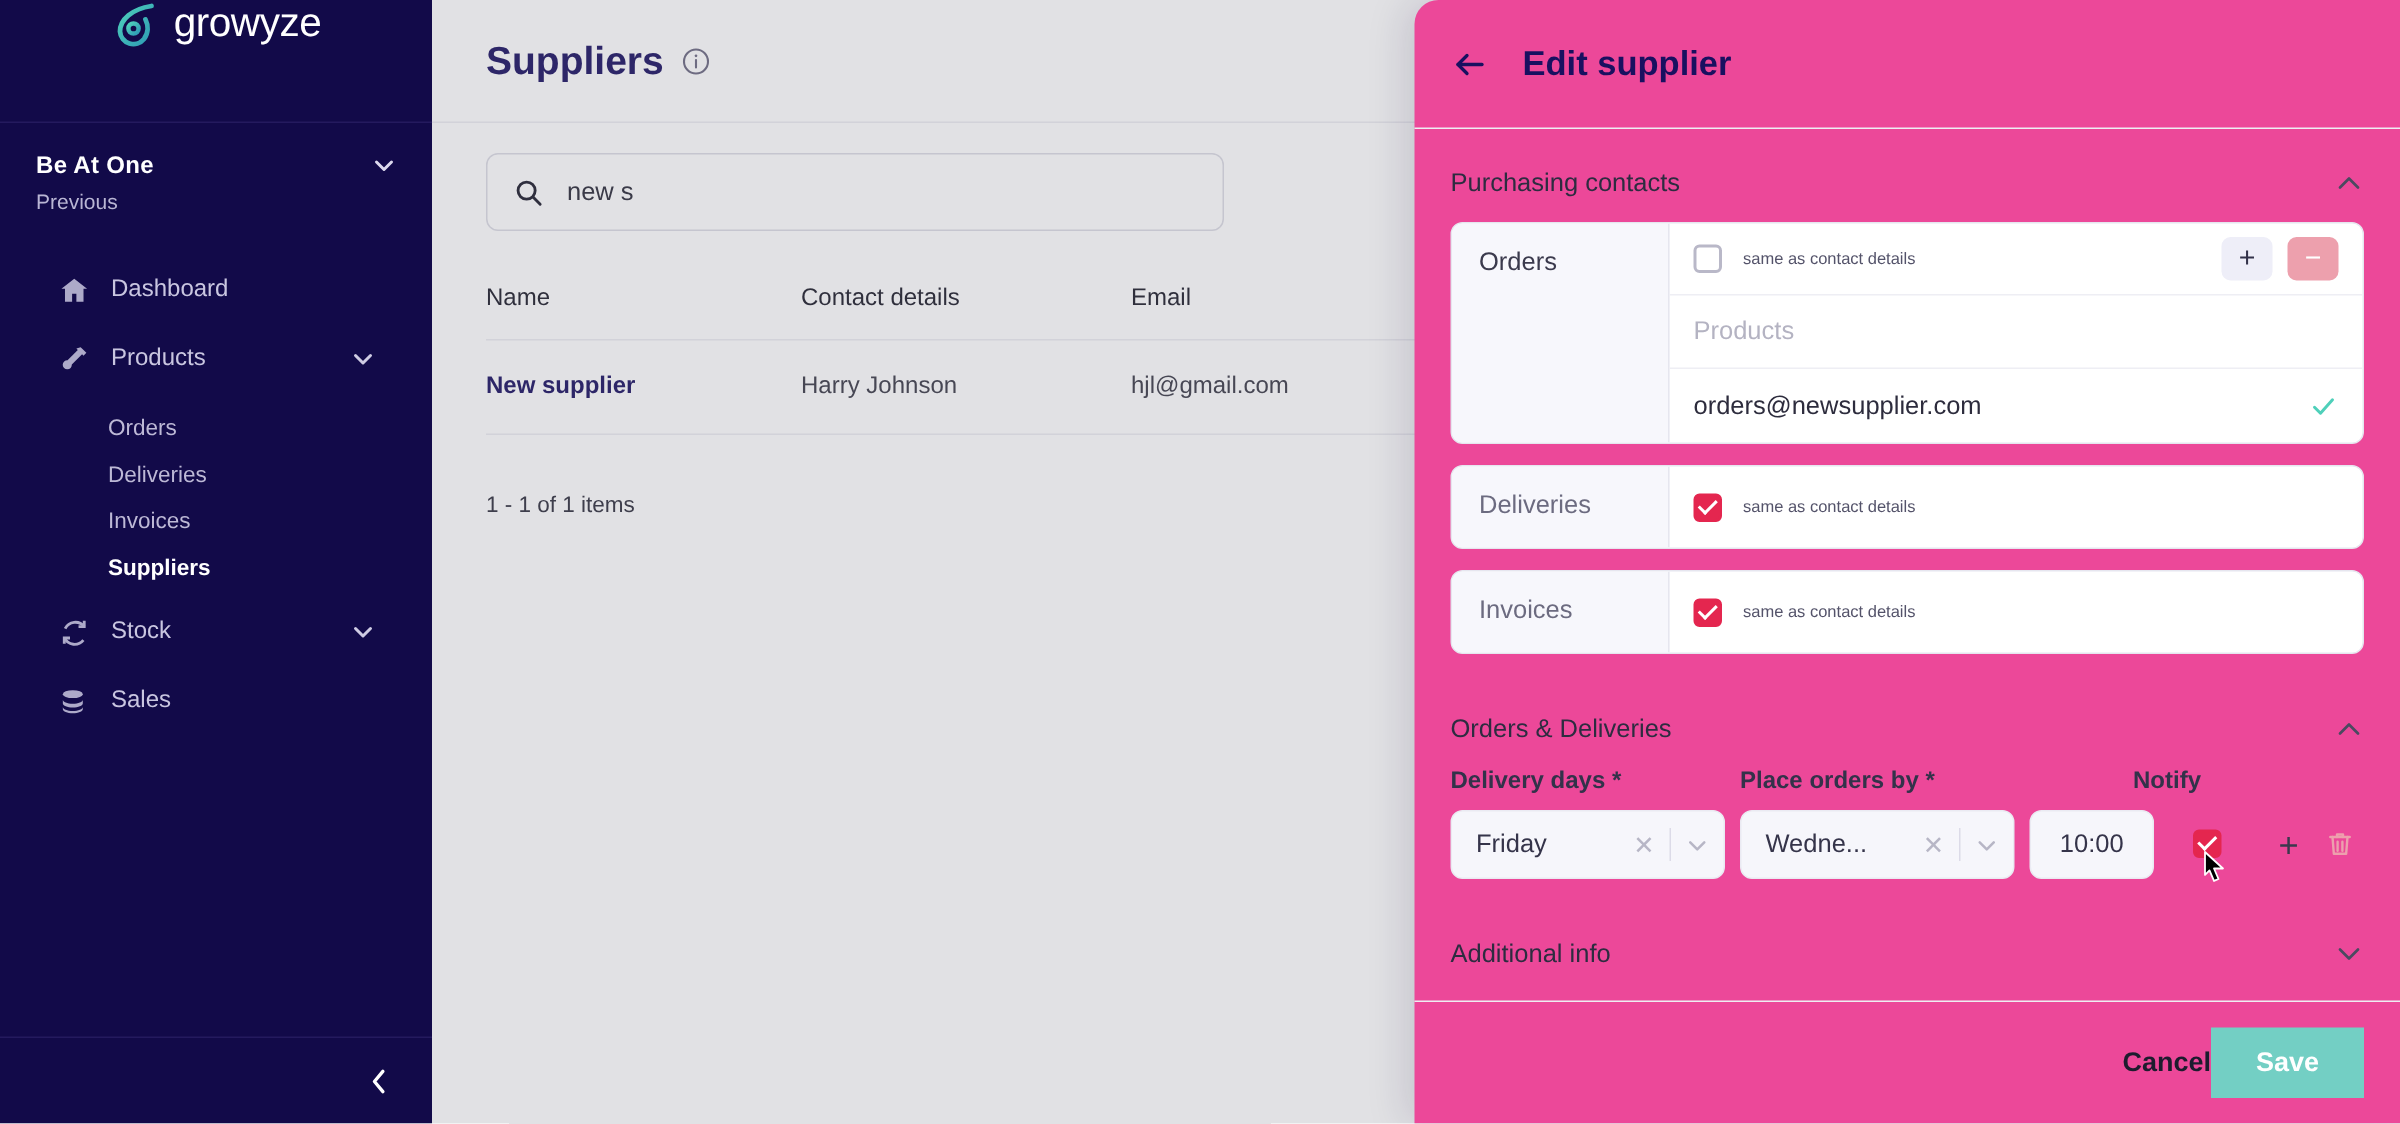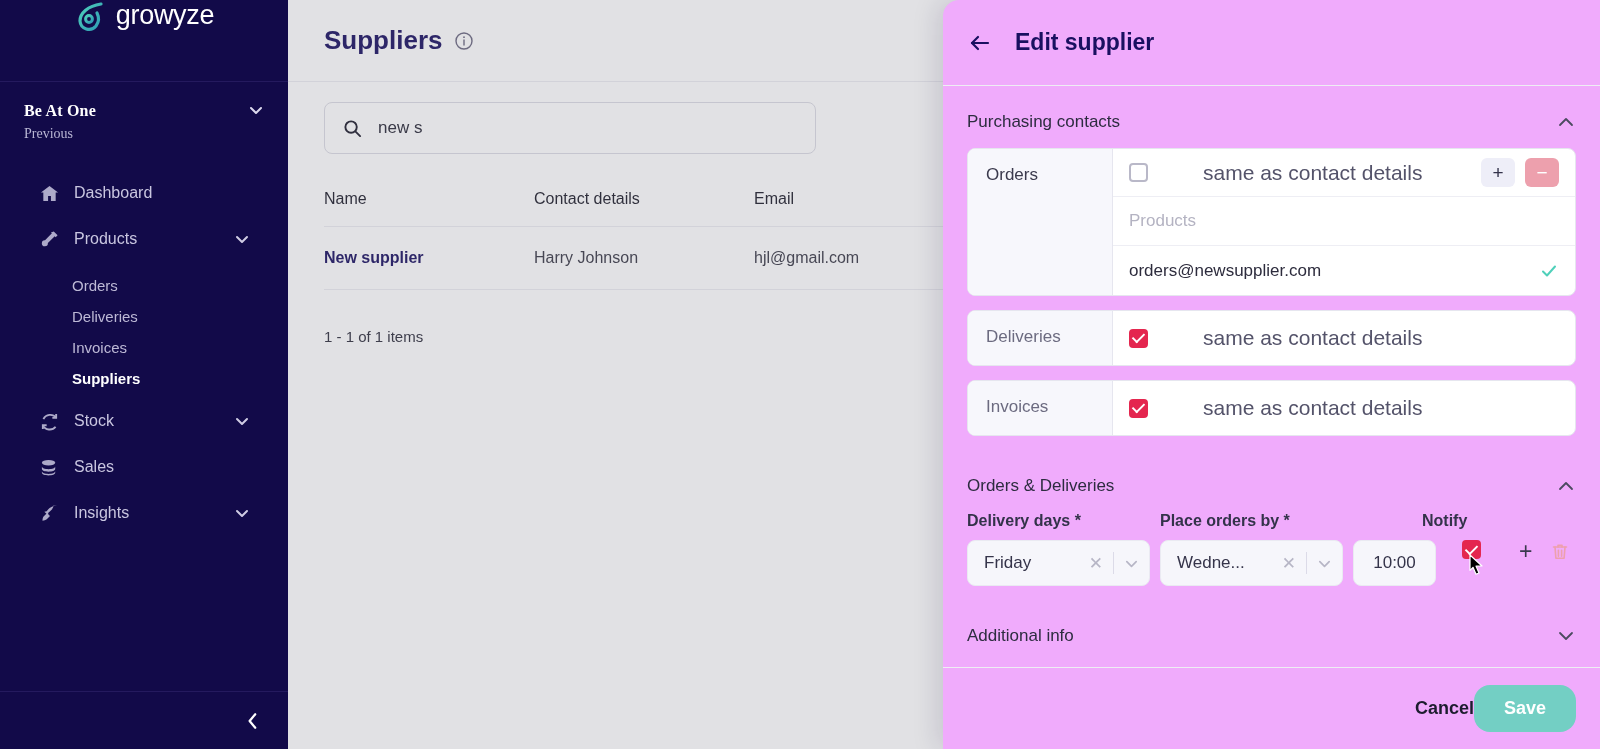--- a/index.html
+++ b/index.html
@@ -24,21 +24,20 @@
     border-bottom: 1px solid #241a5e;
     gap: 8px;
   }
   .brand-logo { width: 34px; height: 34px; position: relative; }
   .brand-name {
     color: #ffffff; font-size: 27px; font-weight: 400; letter-spacing: -0.3px;
   }
   .org {
     padding: 20px 24px 14px 24px;
     position: relative;
-    font-family: Liberation Serif, serif;
   }
   .org-name {
     color: #ffffff; font-size: 16px; font-weight: 700; letter-spacing: .2px;
   }
   .org-sub {
     color: #b9b6d4; font-size: 14px; margin-top: 6px;
   }
   .org-caret {
     position: absolute; right: 24px; top: 20px;
     color: #dcd9ee;
@@ -129,21 +128,21 @@
   .backdrop {
     position: absolute; left: 288px; top: 0;
     width: 1312px; height: 749px;
     background: rgba(120,120,130,0.22);
   }
 
   
   .drawer {
     position: absolute; right: 0; top: 0;
     width: 657px; height: 749px;
-    background: #f0abfc;
+    background: #ec4899;
     border-top-left-radius: 16px;
     box-shadow: -6px 0 26px rgba(20,16,60,.13);
     display: flex; flex-direction: column;
   }
   .drawer-head {
     height: 86px; display: flex; align-items: center; gap: 22px;
     padding: 0 24px;
     border-bottom: 1px solid #eeeef3;
   }
   .back-arrow { color: #191060; display:inline-flex; cursor: pointer; }
@@ -185,40 +184,40 @@
     border: 2px solid #b9b8c8; background: #fff;
     display: inline-flex; align-items: center; justify-content: center;
     margin-right: 14px; cursor: pointer; flex: 0 0 19px;
   }
   .chk.checked { background: #e4264f; border-color: #e4264f; }
   .chk.checked::after {
     content: ""; width: 5px; height: 10px;
     border: solid #fff; border-width: 0 2px 2px 0;
     transform: rotate(45deg) translate(-1px,-1px);
   }
-  .chk-label { font-size: 21px; color: #54536a; margin-left: 41px; }
+  .chk-label { font-size: 11px; color: #54536a; }
   .mini-btns { margin-left: auto; display: flex; gap: 10px; }
   .mini-btn {
     width: 34px; height: 29px; border-radius: 6px;
     display: flex; align-items: center; justify-content: center;
     font-size: 19px; cursor: pointer; line-height: 1;
   }
   .mini-btn.plus { background: #eeeef8; color: #33324a; }
   .mini-btn.minus { background: #eda0ad; color: #fff; }
   .cf-text { font-size: 17px; color: #2d2c3d; }
   .cf-text.placeholder { color: #b4b3c2; }
   .cf-check { margin-left: auto; color: #4fd0ba; display:inline-flex; }
 
   
   .od-labels { display: flex; align-items: flex-end; margin-bottom: 10px; }
   .od-lab { font-size: 16px; color: #33324a; font-weight: 700; }
   .od-lab.c1 { width: 193px; }
   .od-lab.c2 { width: 262px; }
   .od-lab.c3 { width: auto; }
-  .od-row { display: flex; align-items: flex-start; }
+  .od-row { display: flex; align-items: center; }
   .select {
     width: 183px; height: 46px; background: #f6f6fb;
     border: 1px solid #eaeaf2; border-radius: 8px;
     display: flex; align-items: center; padding: 0 10px 0 16px;
     margin-right: 10px;
   }
   .select .sv { font-size: 17px; color: #35344a; }
   .select .sx { margin-left: auto; color: #b7b6c6; font-size: 17px; cursor: pointer; }
   .select .sep { width: 1px; height: 22px; background: #dcdbe8; margin: 0 10px; }
   .select .sc { color: #b7b6c6; display:inline-flex; cursor: pointer; }
@@ -240,21 +239,21 @@
     padding: 0 24px;
   }
   .btn-cancel {
     font-size: 18px; font-weight: 700; color: #1d1c2e;
     background: none; border: none; cursor: pointer;
     font-family: inherit;
   }
   .btn-save {
     background: #73cfc4; color: #ffffff;
     font-size: 18px; font-weight: 700;
-    border: none; border-radius: 16px;
+    border: none; border-radius: 0;
     padding: 13px 30px; cursor: pointer;
     font-family: inherit;
   }
 </style>
 </head>
 <body>
 
 <div id="app">
 
   <aside class="sidebar">
@@ -338,34 +337,20 @@
         <span class="nav-ico">
           <svg width="19" height="19" viewBox="0 0 20 20" fill="currentColor">
               <ellipse cx="9" cy="5" rx="7" ry="2.8"></ellipse>
               <path d="M2 9c0 1.6 3.1 2.8 7 2.8s7-1.2 7-2.8v2.6c0 1.6-3.1 2.8-7 2.8S2 13.2 2 11.6z"></path>
               <path d="M2 14c0 1.6 3.1 2.8 7 2.8s7-1.2 7-2.8v1.6c0 1.6-3.1 2.8-7 2.8s-7-1.2-7-2.8z"></path>
             </svg>
         </span>
         <span>Sales</span>
       </div>
 
-      <div class="nav-item">
-        <span class="nav-ico">
-          <svg width="19" height="19" viewBox="0 0 20 20" fill="currentColor">
-              <path d="M18 1.5c-4.5 0-8 2-11 6l-2.4.6 3.6 3.6.6-2.4c4-3 6-6.5 5.2-7.8z"></path>
-              <path d="M10.5 12.5l-3-3-3.5 3.5c-1 1-1.4 3-1.4 4.5 1.5 0 3.5-.4 4.5-1.4z"></path>
-            </svg>
-        </span>
-        <span>Insights</span>
-        <span class="nav-caret">
-          <svg width="16" height="16" viewBox="0 0 16 16">
-              <path d="M3 6l5 5 5-5" fill="none" stroke="currentColor" stroke-width="2" stroke-linecap="round" stroke-linejoin="round"></path>
-            </svg>
-        </span>
-      </div>
     </nav>
 
     <div class="sidebar-foot">
       <span class="collapse-btn">
         <svg width="18" height="18" viewBox="0 0 16 16">
             <path d="M10 2L5 8l5 6" fill="none" stroke="currentColor" stroke-width="2" stroke-linecap="round" stroke-linejoin="round"></path>
           </svg>
       </span>
     </div>
   </aside>

